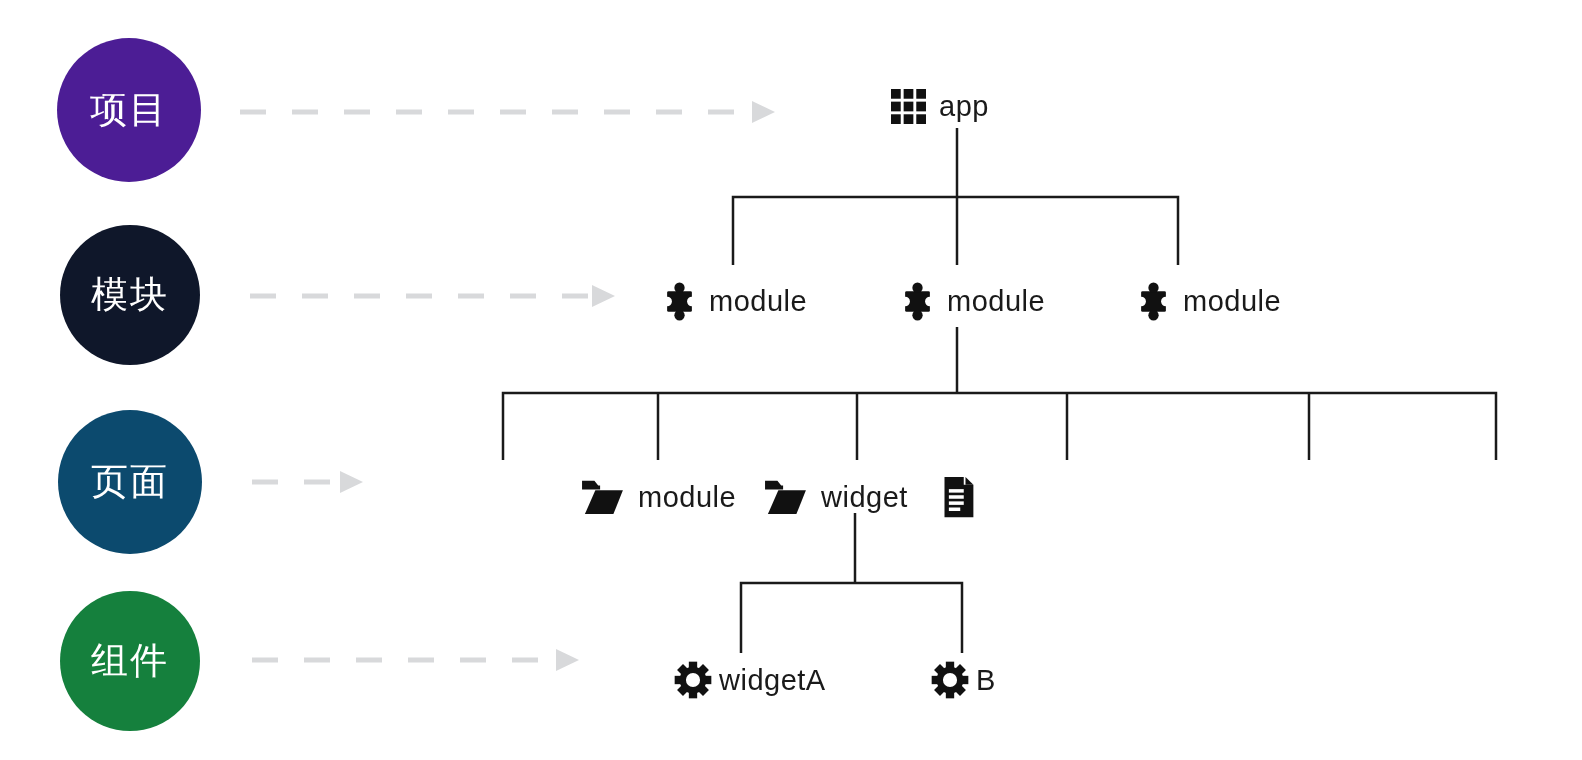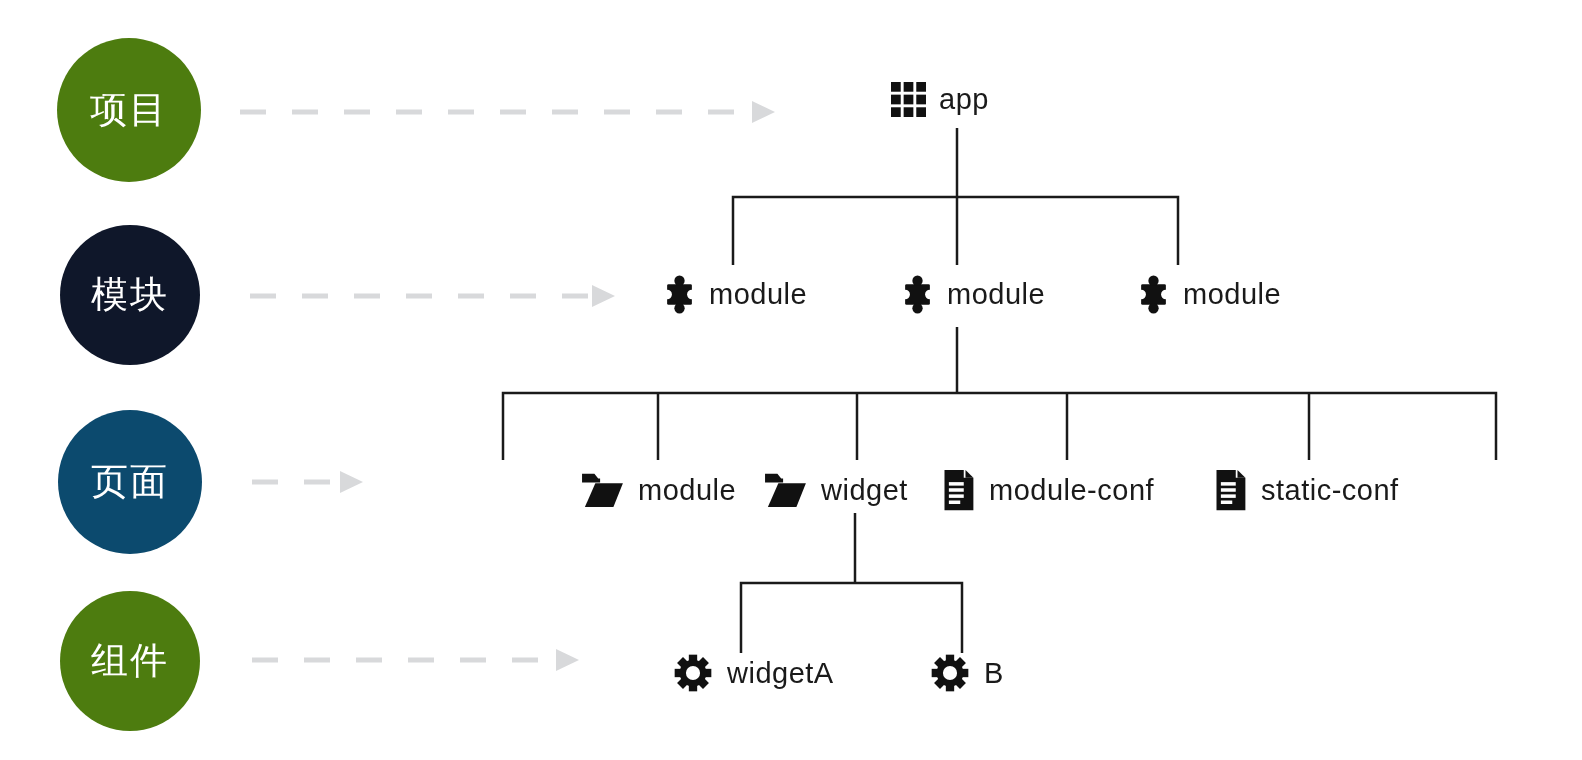--- a/index.html
+++ b/index.html
@@ -8,23 +8,23 @@
     font-family:"Liberation Sans","DejaVu Sans",sans-serif; color:#1a1a1a; overflow:hidden;
   }
   svg.layer { position:absolute; left:0; top:0; width:1582px; height:760px; pointer-events:none; }
   .legend-circle {
     position:absolute; border-radius:50%;
     display:flex; align-items:center; justify-content:center;
     color:#ffffff; font-size:37px; font-weight:300; letter-spacing:2px;
   }
   .node {
     position:absolute; display:flex; align-items:center; gap:13px; height:46px;
-    font-size:29px; font-weight:300; letter-spacing:0.5px;
+    font-size:29px; font-weight:300; letter-spacing:0.5px;margin-top:7px;
   }
-  .node.tight { gap:14px; }
+  .node.tight { gap:6px; }
   .node .lbl { white-space:nowrap; }
   .node svg { flex:0 0 auto; display:block; }
 </style>
 </head>
 <body>
 
 <div class="canvas">
 
   <svg class="layer">
     <g stroke="#1a1a1a" stroke-width="2.5" fill="none">
@@ -50,30 +50,30 @@
       <path d="M252 660 H552"></path>
     </g>
     <g fill="#d8d9db">
       <polygon points="752,101 775,112 752,123"></polygon>
       <polygon points="592,285 615,296 592,307"></polygon>
       <polygon points="340,471 363,482 340,493"></polygon>
       <polygon points="556,649 579,660 556,671"></polygon>
     </g>
   </svg>
 
-  <div class="legend-circle" style="left: 57px; top: 38px; width: 144px; height: 144px; background: #4d7c0f;">
+  <div class="legend-circle" style="left: 57px; top: 38px; width: 144px; height: 144px; background: #4c1d95;">
     <span>项目</span>
   </div>
   <div class="legend-circle" style="left: 60px; top: 225px; width: 140px; height: 140px; background: #0f172a;">
     <span>模块</span>
   </div>
   <div class="legend-circle" style="left: 58px; top: 410px; width: 144px; height: 144px; background: #0c4a6e;">
     <span>页面</span>
   </div>
-  <div class="legend-circle" style="left: 60px; top: 591px; width: 140px; height: 140px; background: #4d7c0f; text-align: right;">
+  <div class="legend-circle" style="left: 60px; top: 591px; width: 140px; height: 140px; background: #15803d; text-align: right;">
     <span>组件</span>
   </div>
 
   <div class="node" style="left:891px;top:76px;">
     <svg viewBox="0 0 36 36" width="35" height="35">
       <g fill="#111">
         <rect x="0" y="0" width="10" height="10"></rect>
           <rect x="13" y="0" width="10" height="10"></rect>
           <rect x="26" y="0" width="10" height="10"></rect>
         <rect x="0" y="13" width="10" height="10"></rect>
@@ -152,34 +152,20 @@
     <svg viewBox="0 0 40 48" width="35" height="42">
       <path d="M4,1 H26 V10 H37 V47 H4 Z" fill="#111"></path>
       <path d="M28,1 L37,10 H28 Z" fill="#111"></path>
       <g fill="#fff">
         <rect x="9" y="15" width="17" height="4"></rect>
           <rect x="9" y="22" width="17" height="4"></rect>
         <rect x="9" y="29" width="17" height="4"></rect>
           <rect x="9" y="36" width="13" height="4"></rect>
       </g>
     </svg>
-    <span class="lbl">module-conf</span>
-  </div>
-  <div class="node" style="left:1213px;top:467px;">
-    <svg viewBox="0 0 40 48" width="35" height="42">
-      <path d="M4,1 H26 V10 H37 V47 H4 Z" fill="#111"></path>
-      <path d="M28,1 L37,10 H28 Z" fill="#111"></path>
-      <g fill="#fff">
-        <rect x="9" y="15" width="17" height="4"></rect>
-          <rect x="9" y="22" width="17" height="4"></rect>
-        <rect x="9" y="29" width="17" height="4"></rect>
-          <rect x="9" y="36" width="13" height="4"></rect>
-      </g>
-    </svg>
-    <span class="lbl">static-conf</span>
   </div>
 
   <div class="node tight" style="left:673px;top:650px;">
     <svg viewBox="0 0 48 48" width="40" height="40">
       <g fill="#111">
         <rect x="19" y="2" width="10" height="44"></rect>
         <rect x="19" y="2" width="10" height="44" transform="rotate(45 24 24)"></rect>
         <rect x="19" y="2" width="10" height="44" transform="rotate(90 24 24)"></rect>
         <rect x="19" y="2" width="10" height="44" transform="rotate(135 24 24)"></rect>
         <circle cx="24" cy="24" r="16"></circle>

